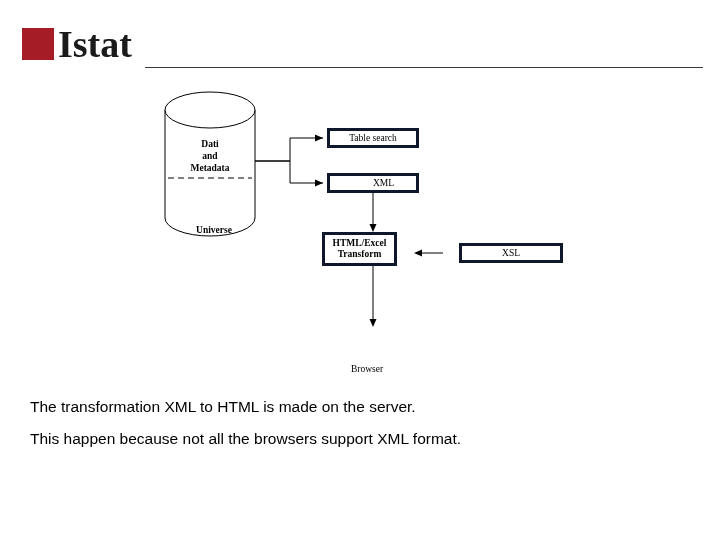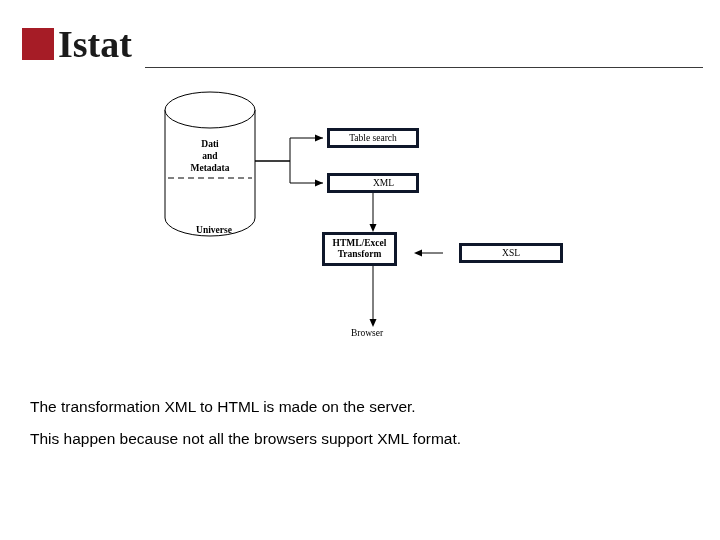--- a/index.html
+++ b/index.html
@@ -108,20 +108,21 @@
   #cyl-label-top   { left: 155px; top: 60px; }
   #cyl-label-bot   { left: 159px; top: 106px; margin-top: 40px; }
 
   .plain-label {
     position: absolute;
     font-family: "Liberation Serif", serif;
     font-size: 9.5px;
     color: #000000;
     text-align: center;
     width: 120px;
+    margin-top: 36px;
   }
   #label-browser { left: 307px; top: 250px; }
 
   
   .body-line {
     position: absolute;
     font-family: "Liberation Sans", sans-serif;
     font-size: 15.5px;
     color: #000000;
     white-space: nowrap;

